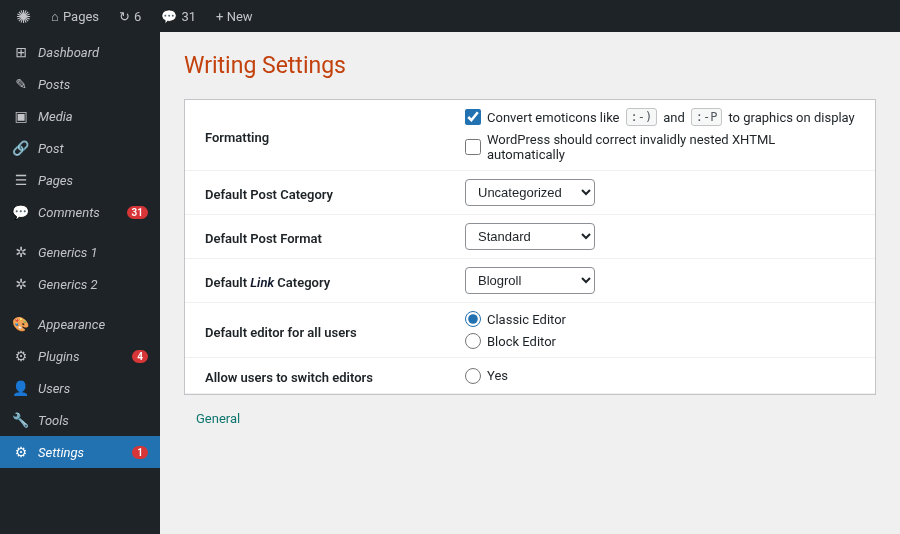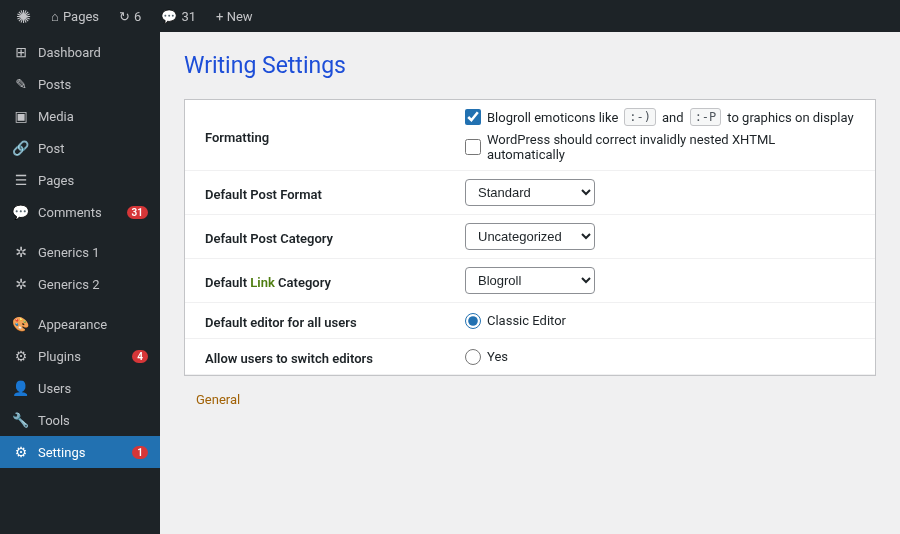--- a/index.html
+++ b/index.html
@@ -59,36 +59,36 @@
       gap: 8px;
       padding: 8px 12px;
       color: #c3c4c7;
       cursor: pointer;
       font-size: 13px;
       white-space: nowrap;
       position: relative;
     }
     .sidebar-item.active { background: #2271b1; color: #fff; }
     .sidebar-item .icon { font-size: 14px; width: 18px; text-align: center; flex-shrink: 0; }
-    .sidebar-item .label { flex: 1; }
+    .sidebar-item .label { flex: 1; font-style: italic; }
     .sidebar-item .badge { flex-shrink: 0; }
     .sidebar-divider { height: 8px; }
 
     
     .content {
       flex: 1;
       background: #f0f0f1;
       overflow-y: auto;
       padding: 20px 24px;
     }
 
     .page-title {
       font-size: 23px;
       font-weight: 400;
-      color: #1d4ed8;
+      color: #c2410c;
       margin-bottom: 20px;
     }
 
     
     .settings-form {
       background: #fff;
       border: 1px solid #c3c4c7;
       border-collapse: collapse;
       width: 100%;
     }
@@ -156,35 +156,35 @@
       background: #f6f7f7;
       border: 1px solid #c3c4c7;
       border-radius: 3px;
       padding: 1px 4px;
       font-family: monospace;
       font-size: 12px;
       color: #50575e;
     }
     .sub-nav-item {
       padding: 8px 12px;
-      color: #a16207;
+      color: #0f766e;
       font-size: 13px;
       cursor: pointer;
       text-decoration: none;
       border-right: 1px solid transparent;
     }
 
     .bottom-bar {
       background: #f0f0f1;
       padding: 8px 0;
       display: flex;
       align-items: center;
     }
 
-    .link-highlight { color: #4d7c0f; font-weight: 600; }
+    .link-highlight { color: #0f172a; font-weight: 600; font-style: italic; }
   </style>
 </head>
 <body>
 
 <div class="admin-bar">
   <div class="admin-bar-item">
     <span style="font-size:18px; color:#c3c4c7;">✺</span>
   </div>
   <div class="admin-bar-item">
     <span>⌂</span>
@@ -268,69 +268,73 @@
   <div class="content">
     <h1 class="page-title">Writing Settings</h1>
 
     <div class="settings-form">
 
       <div class="settings-row">
         <div class="settings-label">Formatting</div>
         <div class="settings-field">
           <label>
             <input type="checkbox" checked="" style="">
-            <span>Blogroll emoticons like</span>
+            <span>Convert emoticons like</span>
             <span class="code-tag">:-)</span>
             <span>and</span>
             <span class="code-tag">:-P</span>
             <span>to graphics on display</span>
           </label>
           <label>
             <input type="checkbox" style="">
             <span>WordPress should correct invalidly nested XHTML automatically</span>
           </label>
         </div>
       </div>
 
       <div class="settings-row">
+        <div class="settings-label">Default Post Category</div>
+        <div class="settings-field">
+          <select class="settings-select">
+            <option>Uncategorized</option>
+          </select>
+        </div>
+      </div>
+
+      <div class="settings-row">
         <div class="settings-label">Default Post Format</div>
         <div class="settings-field">
           <select class="settings-select">
             <option>Standard</option>
           </select>
         </div>
       </div>
 
       <div class="settings-row">
-        <div class="settings-label">Default Post Category</div>
-        <div class="settings-field">
-          <select class="settings-select">
-            <option>Uncategorized</option>
-          </select>
-        </div>
-      </div>
-
-      <div class="settings-row">
         <div class="settings-label">
           <span>Default <span class="link-highlight">Link</span> Category</span>
         </div>
         <div class="settings-field">
           <select class="settings-select">
             <option>Blogroll</option>
           </select>
         </div>
       </div>
 
       <div class="settings-row">
         <div class="settings-label">Default editor for all users</div>
         <div class="settings-field">
           <label>
             <input type="radio" name="default-editor" checked="" style="">
             <span>Classic Editor</span>
           </label>
+          <label>
+            <input type="radio" name="default-editor" style="">
+            <span>Block Editor</span>
+          </label>
         </div>
       </div>
 
       <div class="settings-row">
         <div class="settings-label">Allow users to switch editors</div>
         <div class="settings-field">
           <label>
             <input type="radio" name="switch-editors" style="">
             <span>Yes</span>
           </label>

